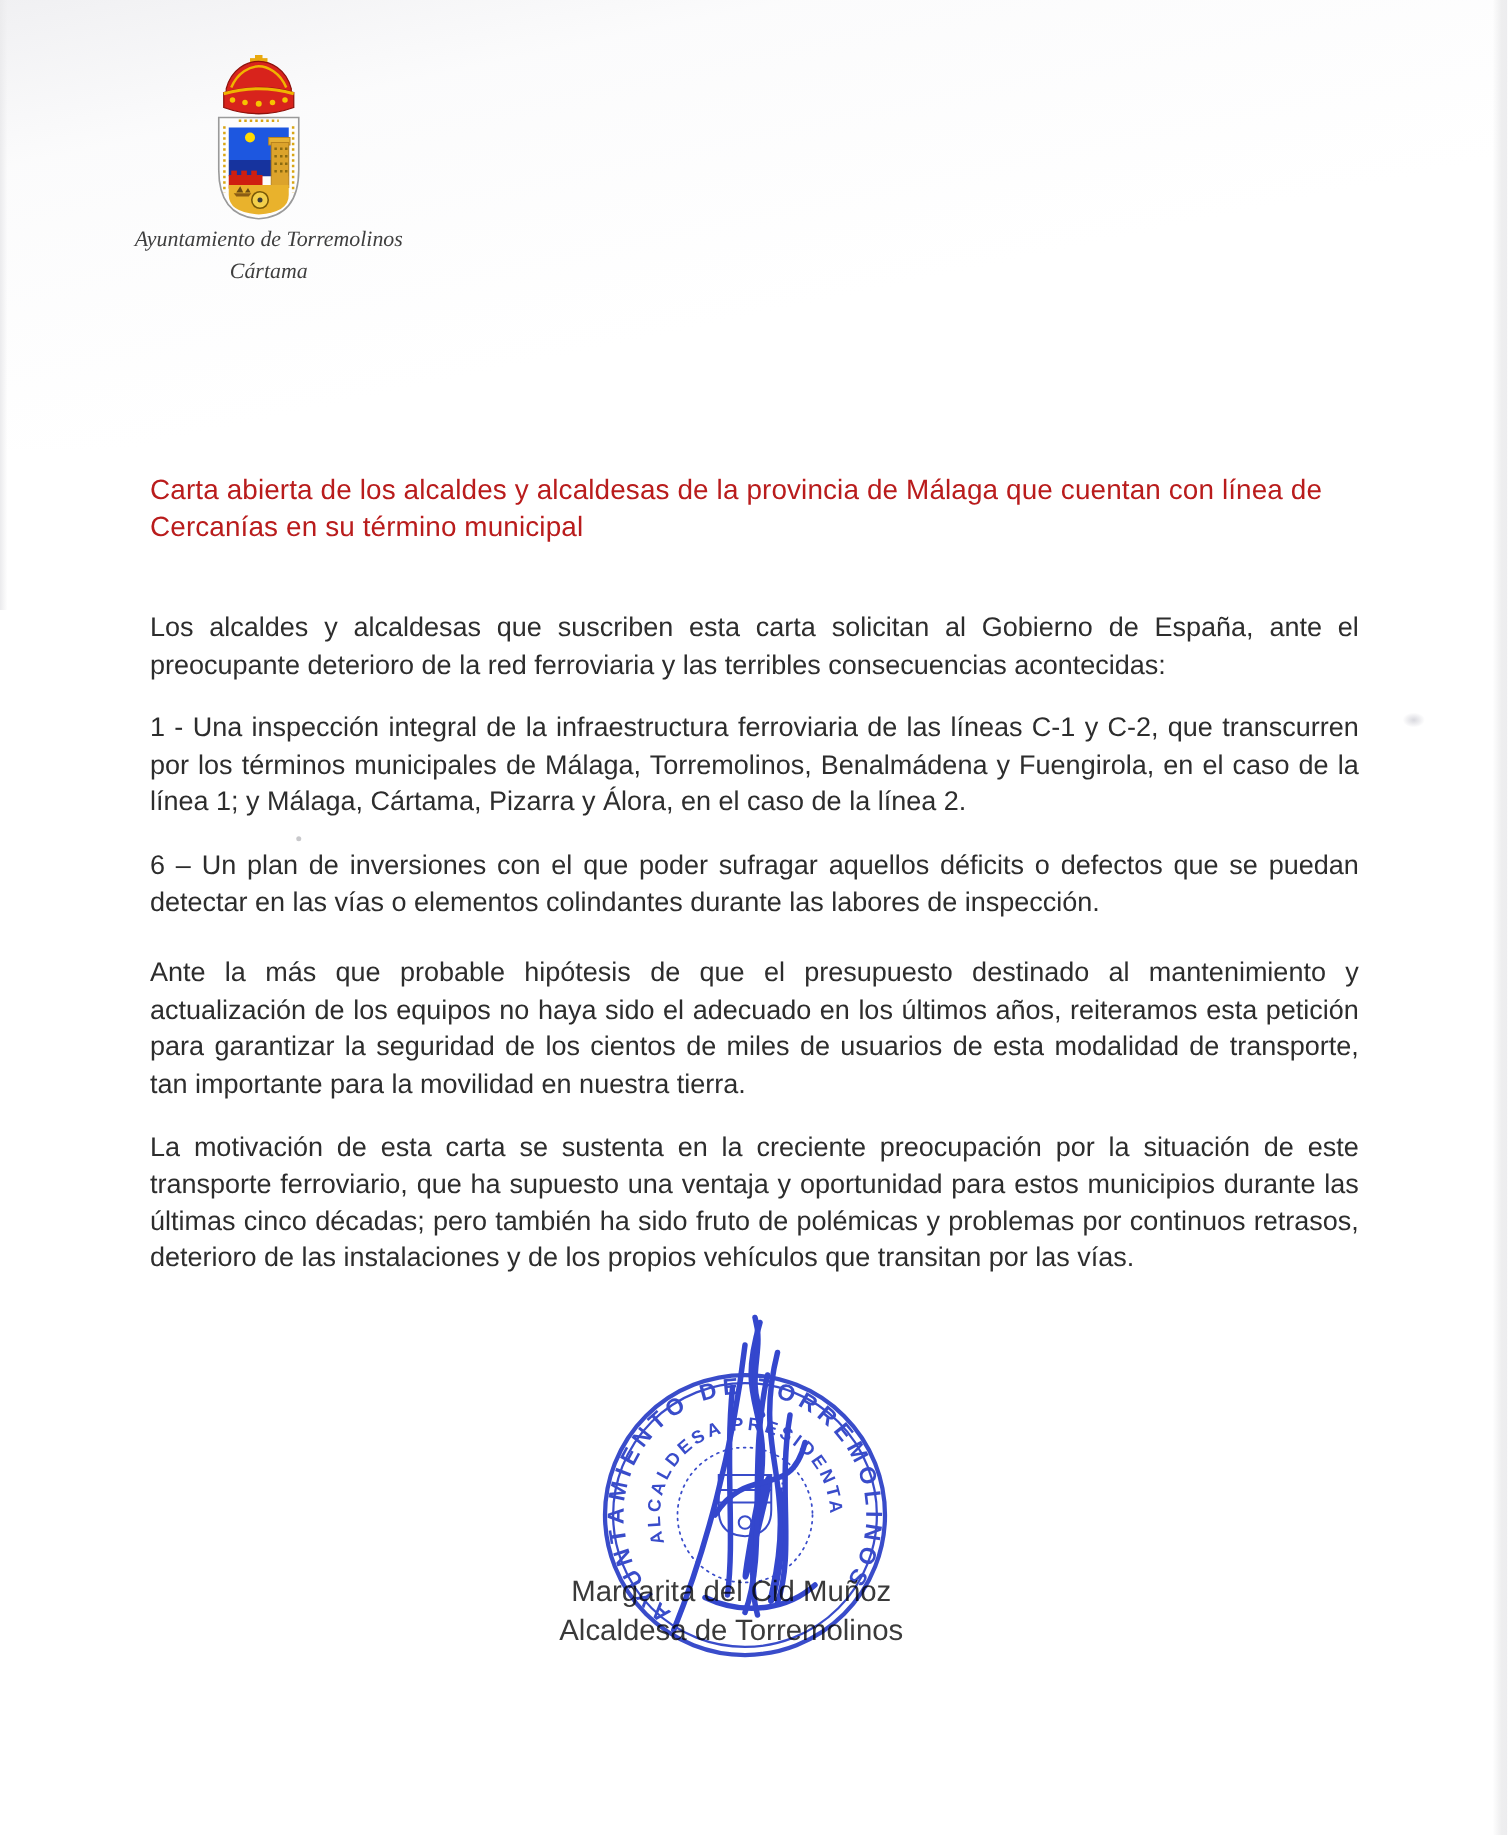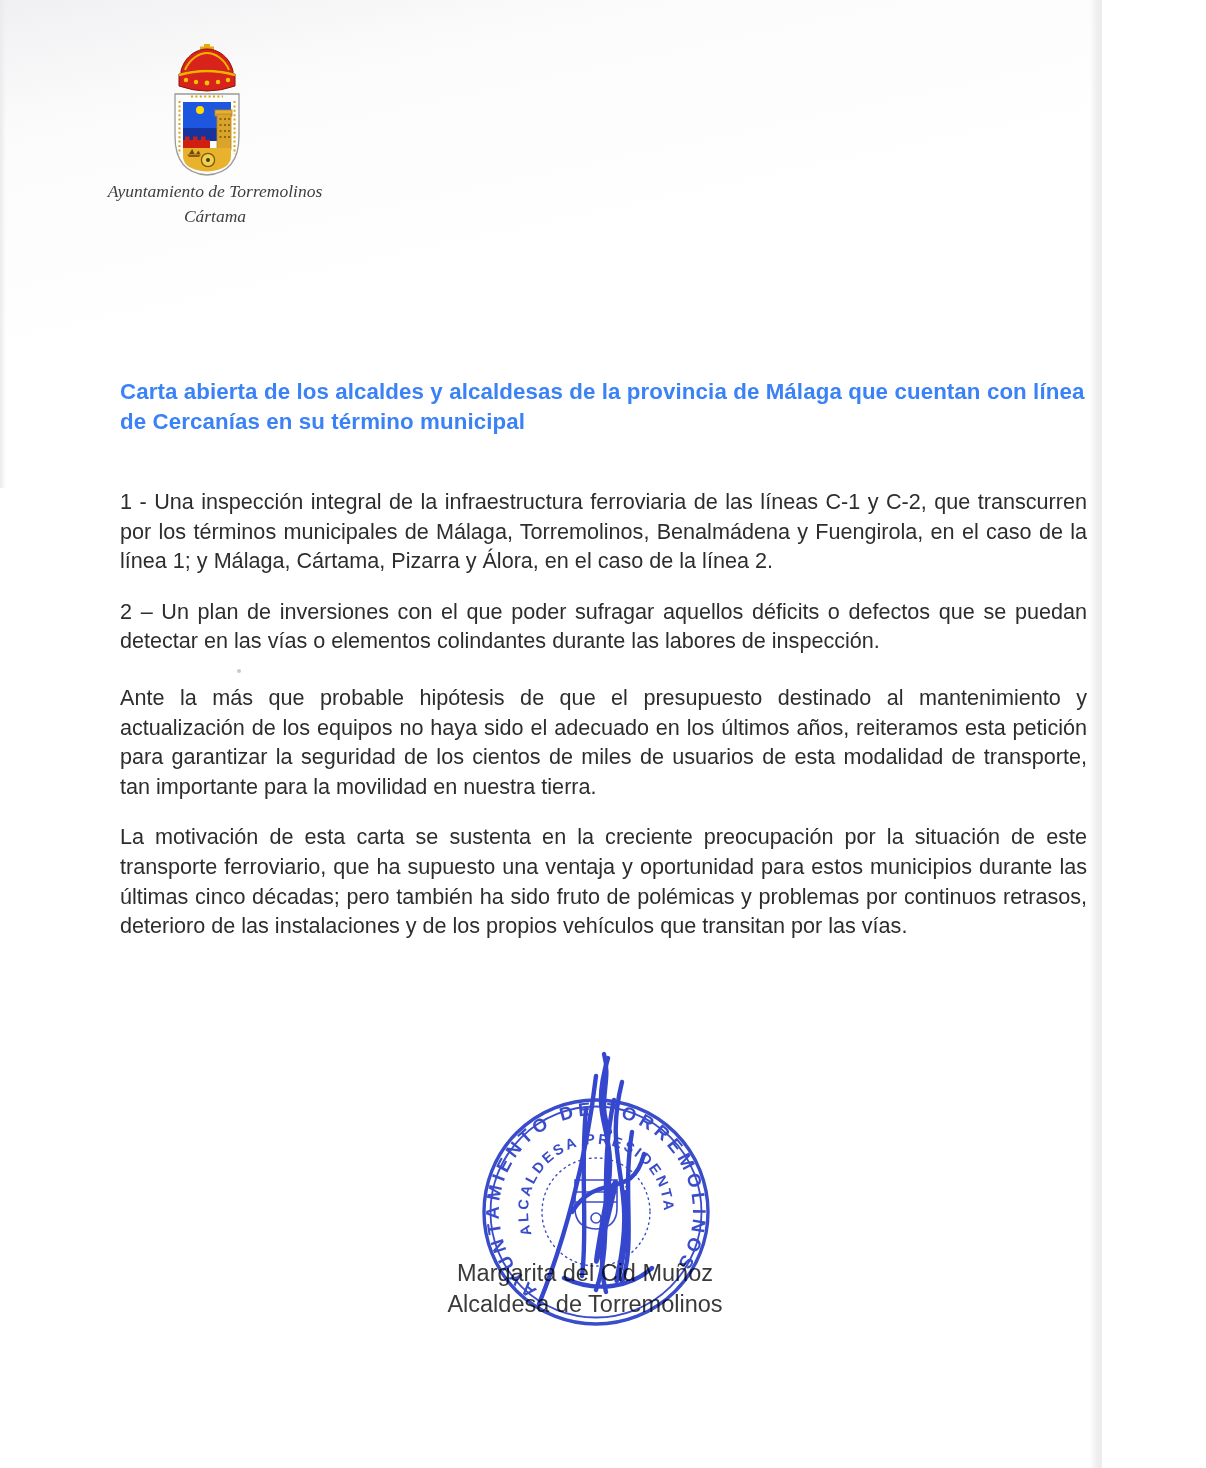--- a/index.html
+++ b/index.html
@@ -1,18 +1,18 @@
 <!DOCTYPE html>
 <html><head>
 <meta charset="utf-8">
 <style>
   html,body{margin:0;padding:0;background:#ffffff;}
   .page{
     position:relative;
-    width:1102px;height:1468px;
+    width:1206px;height:1468px;
     background:#ffffff;
     overflow:hidden;
     font-family:"Liberation Sans", sans-serif;
     color:#2b2b2b;
   }
   
   .scan-top-gradient{
     position:absolute;left:0;top:0;width:1206px;height:360px;
     background:linear-gradient(168deg, rgba(228,228,232,0.55) 0%, rgba(244,244,246,0.35) 22%, rgba(255,255,255,0) 62%);
     pointer-events:none;
@@ -39,22 +39,22 @@
     position:absolute;left:90px;top:179px;width:250px;
     text-align:center;
     font-family:"Liberation Serif", serif;
     font-style:italic;
     font-size:17.5px;line-height:25px;
     color:#3e3e3e;
   }
   
   .letter-body{position:absolute;left:120px;top:377px;width:967px;}
   .letter-title{
-    font-size:22.3px;line-height:29.5px;font-weight:bold;
-    color:#3b82f6;margin:0 0 51px 0;letter-spacing:.1px;
+    font-size:22.3px;line-height:29.5px;font-weight:normal;
+    color:#b91c1c;margin:0 0 51px 0;letter-spacing:.1px;
   }
   .letter-body p{
     font-size:21.6px;line-height:29.6px;
     margin:0 0 21px 0;
     text-align:justify;
     color:#2d2d2d;
   }
   .letter-body p.gap-lg{margin-bottom:27px;}
   
   .stamp-wrap{
@@ -138,22 +138,23 @@
     </g>
   </svg>
 
   <div class="crest-caption">
     <div>Ayuntamiento de Torremolinos</div>
     <div>Cártama</div>
   </div>
 
   <main class="letter-body">
     <h1 class="letter-title">Carta abierta de los alcaldes y alcaldesas de la provincia de Málaga que cuentan con línea de Cercanías en su término municipal</h1>
+    <p>Los alcaldes y alcaldesas que suscriben esta carta solicitan al Gobierno de España, ante el preocupante deterioro de la red ferroviaria y las terribles consecuencias acontecidas:</p>
     <p>1 - Una inspección integral de la infraestructura ferroviaria de las líneas C-1 y C-2, que transcurren por los términos municipales de Málaga, Torremolinos, Benalmádena y Fuengirola, en el caso de la línea 1; y Málaga, Cártama, Pizarra y Álora, en el caso de la línea 2.</p>
-    <p class="gap-lg">2 – Un plan de inversiones con el que poder sufragar aquellos déficits o defectos que se puedan detectar en las vías o elementos colindantes durante las labores de inspección.</p>
+    <p class="gap-lg">6 – Un plan de inversiones con el que poder sufragar aquellos déficits o defectos que se puedan detectar en las vías o elementos colindantes durante las labores de inspección.</p>
     <p>Ante la más que probable hipótesis de que el presupuesto destinado al mantenimiento y actualización de los equipos no haya sido el adecuado en los últimos años, reiteramos esta petición para garantizar la seguridad de los cientos de miles de usuarios de esta modalidad de transporte, tan importante para la movilidad en nuestra tierra.</p>
     <p>La motivación de esta carta se sustenta en la creciente preocupación por la situación de este transporte ferroviario, que ha supuesto una ventaja y oportunidad para estos municipios durante las últimas cinco décadas; pero también ha sido fruto de polémicas y problemas por continuos retrasos, deterioro de las instalaciones y de los propios vehículos que transitan por las vías.</p>
   </main>
 
   <div class="stamp-wrap">
     <svg width="320" height="320" viewBox="0 0 320 320">
       <g stroke="#2a3ec6" fill="none" stroke-linecap="round">
         <circle cx="160" cy="172" r="112" stroke-width="3.4"></circle>
         <circle cx="160" cy="172" r="105.5" stroke-width="1.8"></circle>
         <circle cx="160" cy="172" r="54" stroke-width="1.4" stroke-dasharray="1.5 4"></circle>

